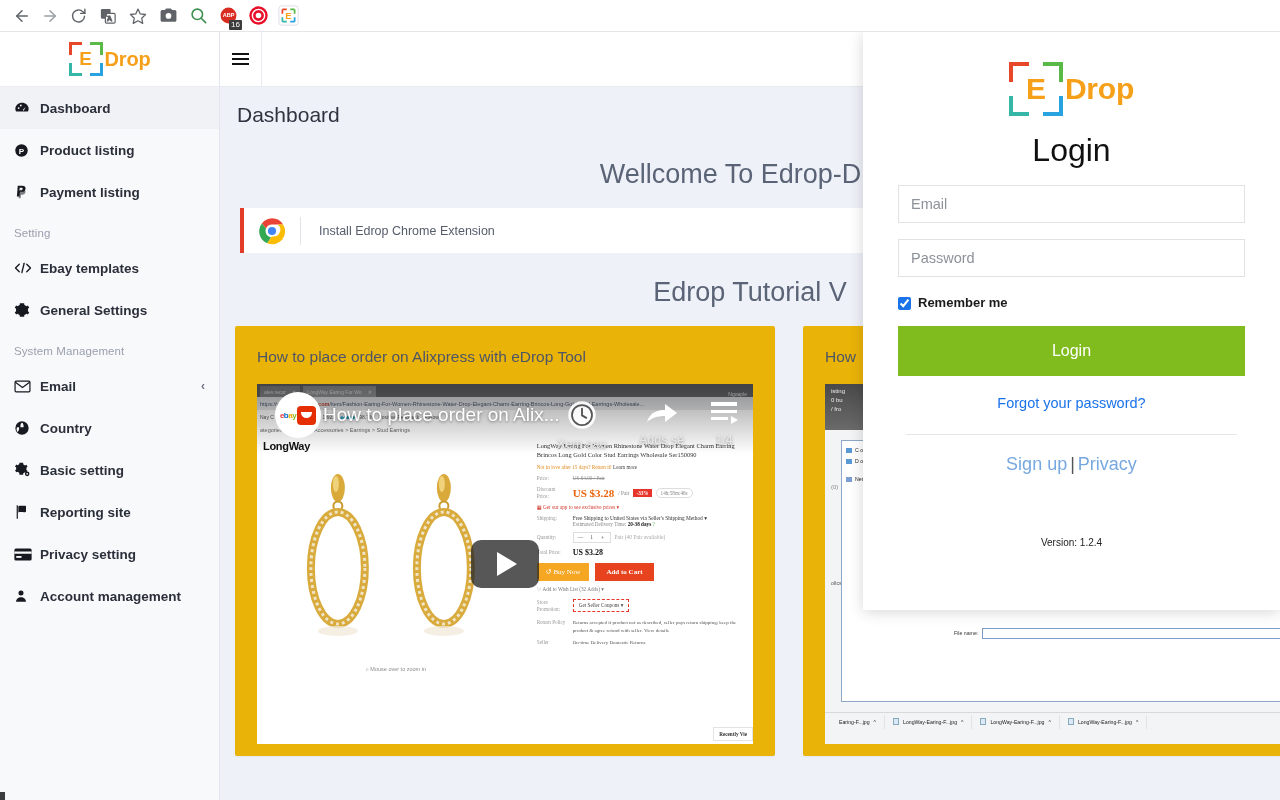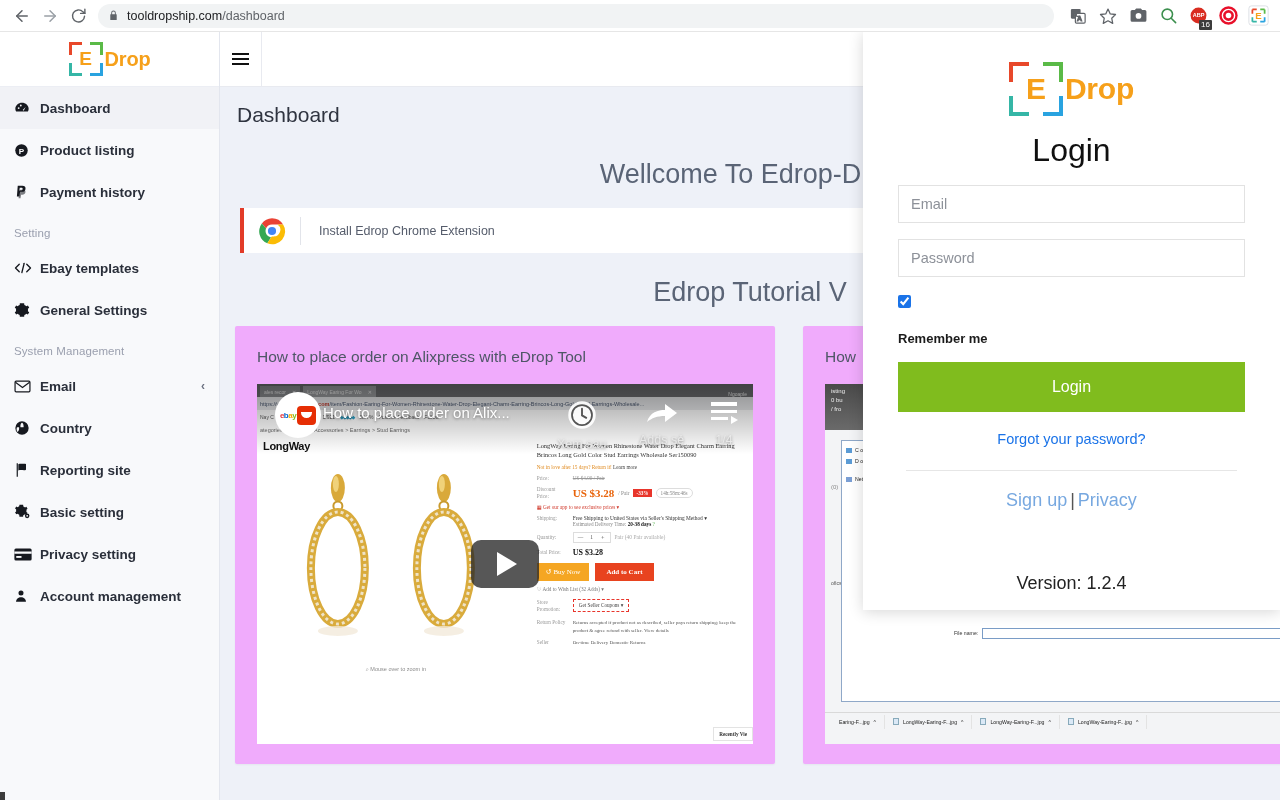--- a/index.html
+++ b/index.html
@@ -121,21 +121,21 @@
   .chrome-ico { width: 56px; display: flex; justify-content: center; align-items: center; }
   .ext-sep { width: 1px; height: 28px; background: #e2e4ea; }
   .ext-label { font-size: 12.5px; color: #555c6b; padding-left: 18px; }
 
   .tut-title {
     text-align: center; font-size: 27px; color: #5a6476; padding: 24px 0 18px;
   }
 
   .cards { display: flex; padding: 0 15px; gap: 28px; }
   .card {
-    background: #f0abfc; border-radius: 2px; padding: 16px 22px 20px;
+    background: #eab308; border-radius: 2px; padding: 16px 22px 12px;
     box-shadow: 0 1px 2px rgba(30,40,70,.05);
     flex: 0 0 540px;
   }
   .card-title { font-size: 15.5px; color: #4e5666; padding: 6px 0 18px; }
   .thumb {
     width: 100%; height: 360px; position: relative; overflow: hidden;
     background: #dfe1e4;
   }
 
   
@@ -222,21 +222,21 @@
   .ebay-g .e3{color:#f5af02;} .ebay-g .e4{color:#86b817;}
   .ali-round {
     width: 19px; height: 19px; border-radius: 4px; background: #e62e04;
     display:flex; align-items:center; justify-content:center;
   }
   .ali-round:after{
     content:''; width:11px; height:6px; background:#fff;
     border-radius: 0 0 9px 9px;
   }
   .v-title {
-    position: absolute; left: 66px; top: 20px; color: #fff; font-size: 15px;
+    position: absolute; left: 66px; top: 20px; color: #fff; font-size: 19px;
     text-shadow: 0 1px 3px rgba(0,0,0,.45); white-space: nowrap;
   }
   .v-ctl { position: absolute; color: #e9e9e9; text-align: center; }
   .v-ctl .lbl { font-size: 12.5px; text-shadow: 0 1px 3px rgba(0,0,0,.4); }
   .v-ctl .gi { display: flex; justify-content: center; margin-bottom: 4px; }
   .play-big {
     position: absolute; left: 50%; top: 50%; transform: translate(-50%,-50%);
     width: 68px; height: 48px; background: rgba(40,40,40,.78); border-radius: 10px;
     display: flex; align-items: center; justify-content: center;
   }
@@ -294,34 +294,34 @@
   .modal-logo .logo-e { font-size: 30px; }
   .modal-logo .logo-text { font-size: 30px; }
   .modal-title { text-align: center; font-size: 32px; color: #101010;
                  font-weight: normal; margin: 12px 0 16px; }
   .field {
     width: 100%; height: 38px; border: 1px solid #e2e2e2; background: #fff;
     padding: 0 12px; font-size: 14.5px; color: #111; margin-bottom: 16px;
     font-family: "Liberation Sans", sans-serif; outline: none;
   }
   .field::placeholder { color: #8d9199; }
-  .remember { display: flex; align-items: flex-start; gap: 23px; margin: 2px 0 16px; flex-direction: column; }
+  .remember { display: flex; align-items: flex-end; gap: 7px; margin: 2px 0 16px; }
   .remember input { width: 13px; height: 13px; accent-color: #1a73e8; margin:0; }
   .remember span { font-size: 13px; font-weight: bold; color: #1b1b1b; }
   .btn-login {
     width: 100%; height: 50px; background: #80bc1e; border: 0; color: #fff;
     font-size: 16px; cursor: pointer; font-family: "Liberation Sans", sans-serif;
   }
   .forgot { display: block; text-align: center; color: #1a73e8; font-size: 14.5px;
             margin: 19px 0 0; text-decoration: none; }
   .hr { height: 1px; background: #e6e6e6; margin: 23px 8px 0; }
   .signup-row { text-align: center; margin-top: 19px; font-size: 18px; color: #9fbfe8; }
   .signup-row a { color: #77a8e0; text-decoration: none; }
   .signup-row .sep { color: #555; padding: 0 3px; }
-  .version { text-align: center; font-size: 18px; color: #222; margin-top: 62px; }
+  .version { text-align: center; font-size: 10px; color: #222; margin-top: 62px; }
 
   .corner-dot { position: absolute; left: 0; bottom: 0; width: 5px; height: 8px;
                 background: #3c3c3c; }
 </style>
 </head>
 <body>
 
 <div class="browser-bar">
   <div class="nav-btn">
     <svg width="18" height="18" viewBox="0 0 24 24" fill="none" stroke="#5f6368" stroke-width="2" stroke-linecap="round" stroke-linejoin="round">
@@ -335,28 +335,20 @@
         <polyline points="12 5 19 12 12 19"></polyline>
       </svg>
   </div>
   <div class="nav-btn">
     <svg width="17" height="17" viewBox="0 0 24 24" fill="none" stroke="#5f6368" stroke-width="2" stroke-linecap="round" stroke-linejoin="round">
         <polyline points="21 3 21 9 15 9"></polyline>
         <path d="M20.5 13a8.5 8.5 0 1 1-2.2-6.1L21 9"></path>
       </svg>
   </div>
 
-  <div class="omnibox">
-    <span class="lock">
-      <svg width="11" height="13" viewBox="0 0 24 24" fill="#5f6368">
-          <path d="M12 1a5 5 0 0 0-5 5v3H6a1 1 0 0 0-1 1v11a1 1 0 0 0 1 1h12a1 1 0 0 0 1-1V10a1 1 0 0 0-1-1h-1V6a5 5 0 0 0-5-5zm0 2a3 3 0 0 1 3 3v3H9V6a3 3 0 0 1 3-3z"></path>
-        </svg>
-    </span>
-    <span class="url"><b>tooldropship.com</b><span>/dashboard</span></span>
-  </div>
 
   <div class="tb-icons">
     <div class="tb-icon">
       <svg width="18" height="18" viewBox="0 0 24 24" fill="none" stroke="#5f6368" stroke-width="1.6">
           <rect x="2.5" y="2.5" width="13" height="13" rx="1.5" fill="#5f6368" stroke="none"></rect>
           <rect x="8.5" y="8.5" width="13" height="13" rx="1.5" fill="#fff" stroke="#5f6368"></rect>
           <text x="11" y="19" font-size="9" fill="#5f6368" font-family="Liberation Sans">A</text>
           <text x="5" y="12" font-size="8" fill="#fff" font-family="Liberation Sans">文</text>
         </svg>
     </div>
@@ -441,21 +433,21 @@
     </div>
 
 
     <div class="nav-item">
       <span class="nav-ico">
         <svg width="15" height="16" viewBox="0 0 24 24" fill="#16191f">
             <path d="M6 2h7.5c3.4 0 5.4 1.8 4.9 5-.4 3-2.6 4.6-5.8 4.6H9.8L8.6 19H4.6L6 2zm3.2 3.3-.6 4.4h2.4c1.6 0 2.6-.8 2.8-2.3.2-1.4-.5-2.1-2-2.1H9.2z"></path>
             <path d="M10 8.5h4.5c2.8 0 4.2 1.4 3.8 4-.4 2.6-2.3 4-5 4h-2l-.9 5.5H7.2L10 8.5z" opacity=".55"></path>
           </svg>
       </span>
-      <span class="nav-label">Payment history</span>
+      <span class="nav-label">Payment listing</span>
     </div>
 
     <div class="nav-section">Setting</div>
 
     <div class="nav-item">
       <span class="nav-ico">
         <svg width="18" height="14" viewBox="0 0 24 18" fill="none" stroke="#16191f" stroke-width="1.8" stroke-linecap="round" stroke-linejoin="round">
             <polyline points="7 4 2 9 7 14"></polyline>
             <polyline points="17 4 22 9 17 14"></polyline>
             <line x1="13.5" y1="3" x2="10.5" y2="15"></line>
@@ -491,37 +483,37 @@
       <span class="nav-ico">
         <svg width="16" height="16" viewBox="0 0 24 24" fill="#16191f">
             <path d="M12 2a10 10 0 1 0 0 20 10 10 0 0 0 0-20zm0 2.2c1 0 2.4 2 2.4 5.3 0 .5 0 1-.1 1.5H9.7c0-.5-.1-1-.1-1.5 0-3.3 1.4-5.3 2.4-5.3zM4.4 11h3.2c0 .5.1 1 .1 1.5 0 3.3-1.4 5.3-2.4 5.3-.3 0-.6-.2-.9-.6A7.8 7.8 0 0 1 4.4 11z"></path>
           </svg>
       </span>
       <span class="nav-label">Country</span>
     </div>
 
     <div class="nav-item">
       <span class="nav-ico">
-        <svg width="16" height="16" viewBox="0 0 24 24" fill="#16191f">
-            <path d="M4 2h1.8v20H4z"></path>
-            <path d="M6.5 3.2c3.5-1.6 6-.1 9.5-.6.9-.1 2 .1 2 .9v7.7c0 .6-.7.9-1.6 1-3.6.4-6.3-1.1-9.9.5z"></path>
-          </svg>
-      </span>
-      <span class="nav-label">Reporting site</span>
-    </div>
-
-    <div class="nav-item">
-      <span class="nav-ico">
         <svg width="17" height="16" viewBox="0 0 24 24" fill="#16191f">
             <path d="M10 6.8A3.2 3.2 0 1 0 10 13.2 3.2 3.2 0 0 0 10 6.8zm8 3.2c0-.5-.05-1-.15-1.5l1.7-1.3-1.7-2.9-2 .85a7.6 7.6 0 0 0-2.55-1.5L12.9 1H7.4l-.3 2.25a7.6 7.6 0 0 0-2.55 1.5l-2-.85-1.7 2.9 1.7 1.3a8.2 8.2 0 0 0 0 3l-1.7 1.3 1.7 2.9 2-.85a7.6 7.6 0 0 0 2.55 1.5L7.4 19h5.5l.3-2.25a7.6 7.6 0 0 0 2.55-1.5l2 .85 1.7-2.9-1.7-1.3c.1-.5.15-1 .15-1.5z"></path>
             <circle cx="19" cy="17.8" r="3.4"></circle>
             <circle cx="19" cy="17.8" r="1.3" fill="#f8f9fb"></circle>
           </svg>
       </span>
       <span class="nav-label">Basic setting</span>
+    </div>
+
+    <div class="nav-item">
+      <span class="nav-ico">
+        <svg width="16" height="16" viewBox="0 0 24 24" fill="#16191f">
+            <path d="M4 2h1.8v20H4z"></path>
+            <path d="M6.5 3.2c3.5-1.6 6-.1 9.5-.6.9-.1 2 .1 2 .9v7.7c0 .6-.7.9-1.6 1-3.6.4-6.3-1.1-9.9.5z"></path>
+          </svg>
+      </span>
+      <span class="nav-label">Reporting site</span>
     </div>
 
     <div class="nav-item">
       <span class="nav-ico">
         <svg width="18" height="13" viewBox="0 0 24 17" fill="#16191f">
             <rect x="0.5" y="0.5" width="23" height="16" rx="2"></rect>
             <rect x="0.5" y="4.5" width="23" height="3" fill="#f8f9fb"></rect>
             <rect x="3" y="10.5" width="7" height="2.5" fill="#f8f9fb"></rect>
           </svg>
       </span>

